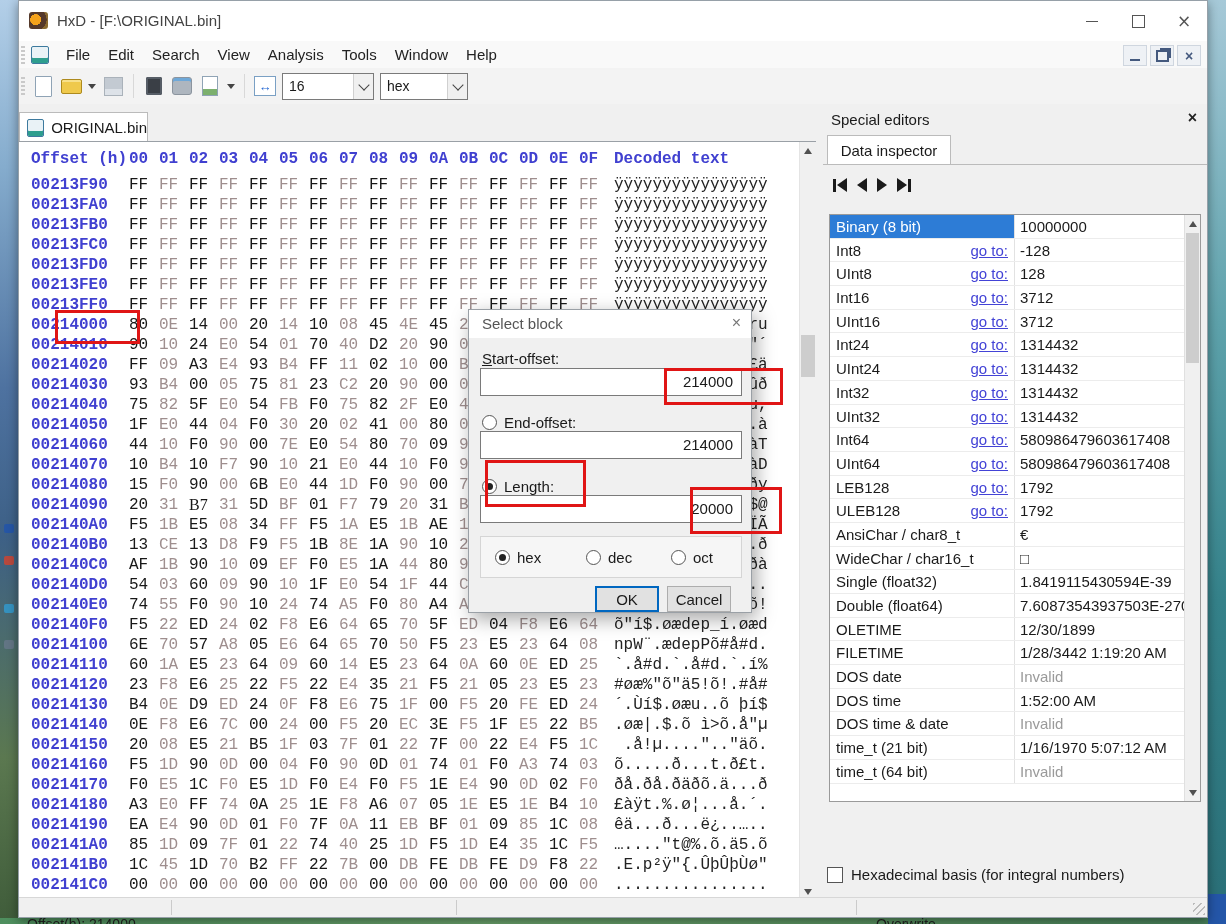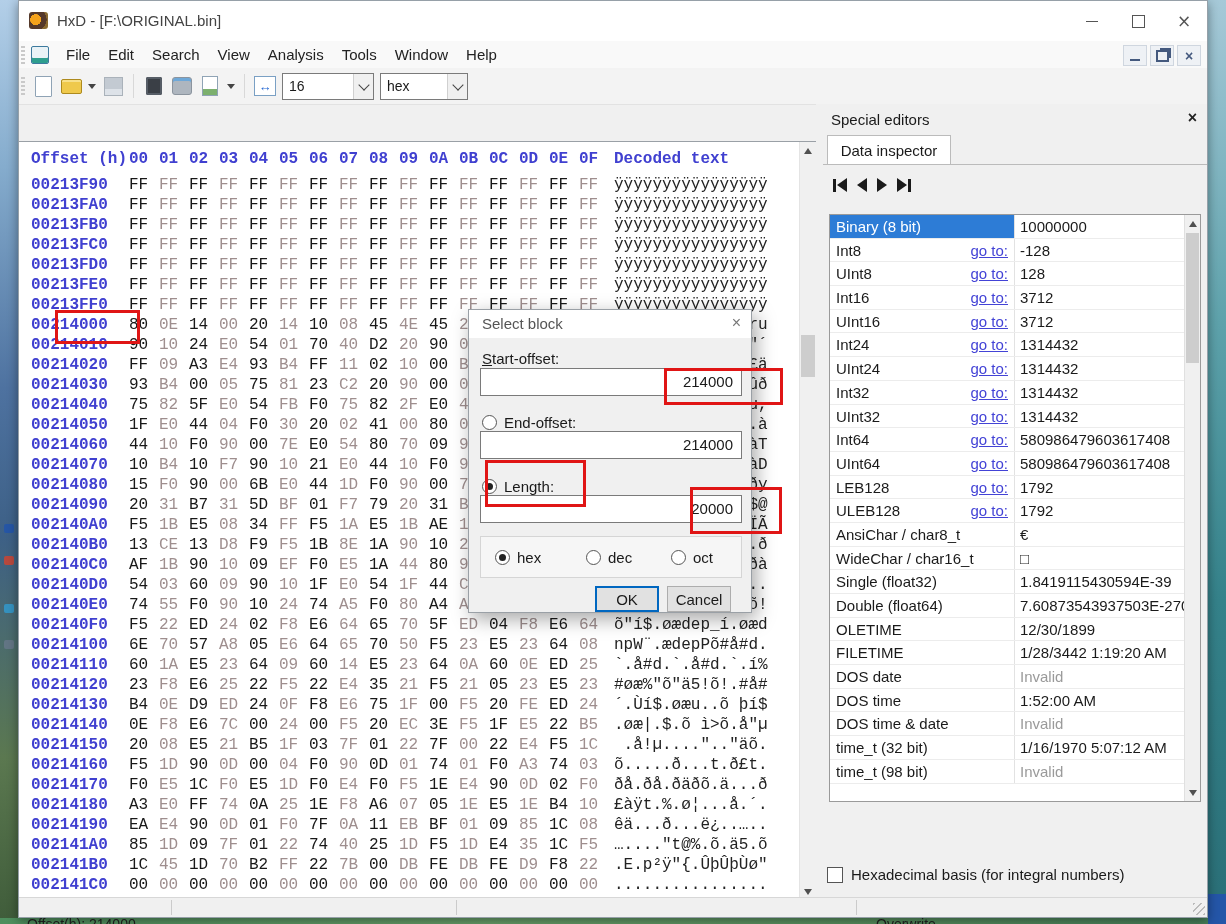--- a/index.html
+++ b/index.html
@@ -233,20 +233,26 @@
           </span>
       </span>
       <span class="combo" style="width:86px">
         <span class="val">hex</span>
         <span class="btn">
             <span class="chev"></span>
           </span>
       </span>
     </div>
 
+    <div class="tabrow">
+      <div class="doctab">
+        <span class="mini-doc"></span>
+        <span>ORIGINAL.bin</span>
+      </div>
+    </div>
 
     <div class="hexpane">
       <div class="hexhead">
         <span style="left:12px">Offset (h)</span>
         <span id="byte-headers"><span style="left: 110px;">00</span><span style="left: 140px;">01</span><span style="left: 170px;">02</span><span style="left: 200px;">03</span><span style="left: 230px;">04</span><span style="left: 260px;">05</span><span style="left: 290px;">06</span><span style="left: 320px;">07</span><span style="left: 350px;">08</span><span style="left: 380px;">09</span><span style="left: 410px;">0A</span><span style="left: 440px;">0B</span><span style="left: 470px;">0C</span><span style="left: 500px;">0D</span><span style="left: 530px;">0E</span><span style="left: 560px;">0F</span></span>
         <span style="left:595px">Decoded text</span>
       </div>
       <div class="hexrows" id="hex-rows">
           <div class="hexrow">
             <span class="off">00213F90</span>
@@ -529,21 +535,21 @@
             <span class="byte b0" style="left: 350px;">F0</span>
             <span class="byte b1" style="left: 380px;">90</span>
             <span class="byte b0" style="left: 410px;">00</span>
             <span class="byte b1" style="left: 440px;">7</span>
             <span class="dec">              ðy</span>
           </div>
           <div class="hexrow">
             <span class="off">00214090</span>
             <span class="byte b0" style="left: 110px;">20</span>
             <span class="byte b1" style="left: 140px;">31</span>
-            <span class="byte b0" style="left: 170px;">B7</span>
+            <span class="byte b0" style="left: 170px; font-family: Liberation Serif, serif;">B7</span>
             <span class="byte b1" style="left: 200px;">31</span>
             <span class="byte b0" style="left: 230px;">5D</span>
             <span class="byte b1" style="left: 260px;">BF</span>
             <span class="byte b0" style="left: 290px;">01</span>
             <span class="byte b1" style="left: 320px;">F7</span>
             <span class="byte b0" style="left: 350px;">79</span>
             <span class="byte b1" style="left: 380px;">20</span>
             <span class="byte b0" style="left: 410px;">31</span>
             <span class="byte b1" style="left: 440px;">B</span>
             <span class="dec">              $@</span>
@@ -1064,26 +1070,26 @@
             <span class="ir-name">DOS time</span>
             <span class="ir-val">1:52:00 AM</span>
           </div>
           <div class="insp-row">
             <span class="ir-sep"></span>
             <span class="ir-name">DOS time &amp; date</span>
             <span class="ir-val muted">Invalid</span>
           </div>
           <div class="insp-row">
             <span class="ir-sep"></span>
-            <span class="ir-name">time_t (32 bit)</span>
+            <span class="ir-name">time_t (21 bit)</span>
             <span class="ir-val">1/16/1970 5:07:12 AM</span>
           </div>
           <div class="insp-row">
             <span class="ir-sep"></span>
-            <span class="ir-name">time_t (98 bit)</span>
+            <span class="ir-name">time_t (64 bit)</span>
             <span class="ir-val muted">Invalid</span>
           </div>
           <div class="insp-scroll">
           <span class="sb-up" style="width:15px">
               <span class="tri-up"></span>
             </span>
           <span class="sb-thumb" style="top:18px;height:130px;left:1px;width:13px"></span>
           <span class="sb-down" style="width:15px">
               <span class="tri-dn"></span>
             </span>

